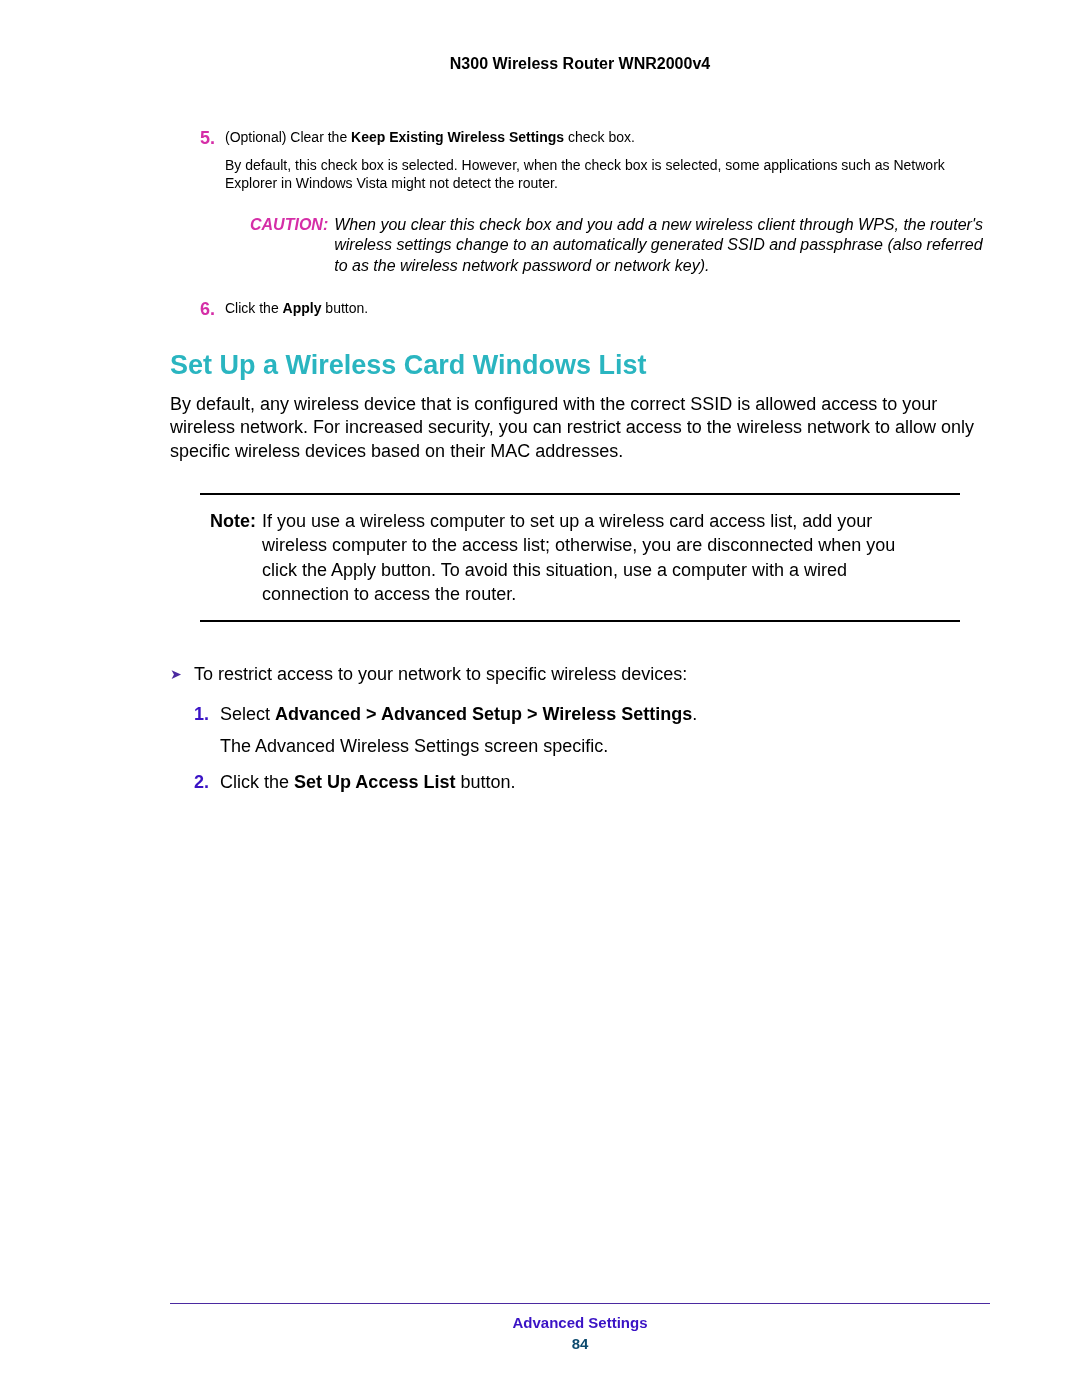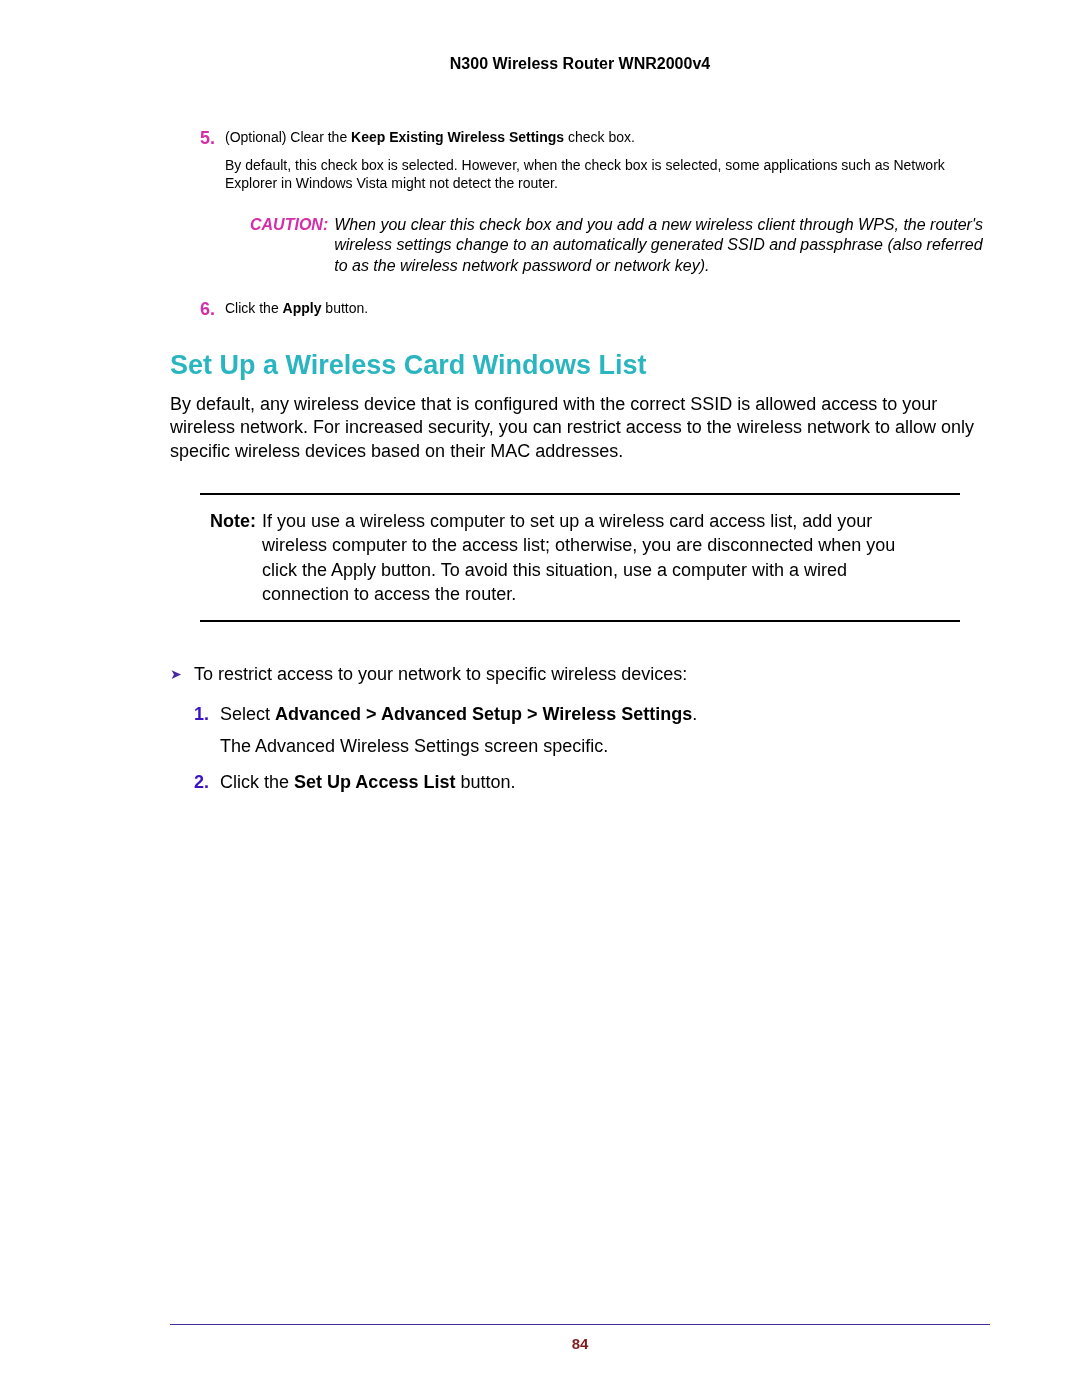--- a/index.html
+++ b/index.html
@@ -133,21 +133,21 @@
   .footer-line {
     border-top: 1px solid #4b2aa0;
     margin-bottom: 10px;
   }
   .footer-section {
     color: #3a13c5;
     font-weight: bold;
     font-size: 15px;
   }
   .footer-page {
-    color: #7f1d1d;
+    color: #0c4a6e;
     font-weight: bold;
     font-size: 15px;
     margin-top: 4px;
   }
 </style>
 </head>
 <body>
 
 <div class="page">
 
@@ -198,16 +198,17 @@
 
   <div class="inner-step">
     <div class="inner-num">2.</div>
     <div class="inner-body">
       <span>Click the </span><b class="plain">Set Up Access List</b><span> button.</span>
     </div>
   </div>
 
   <div class="footer">
     <div class="footer-line"></div>
+    <div class="footer-section">Advanced Settings</div>
     <div class="footer-page">84</div>
   </div>
 
 </div>
 
 </body></html>

